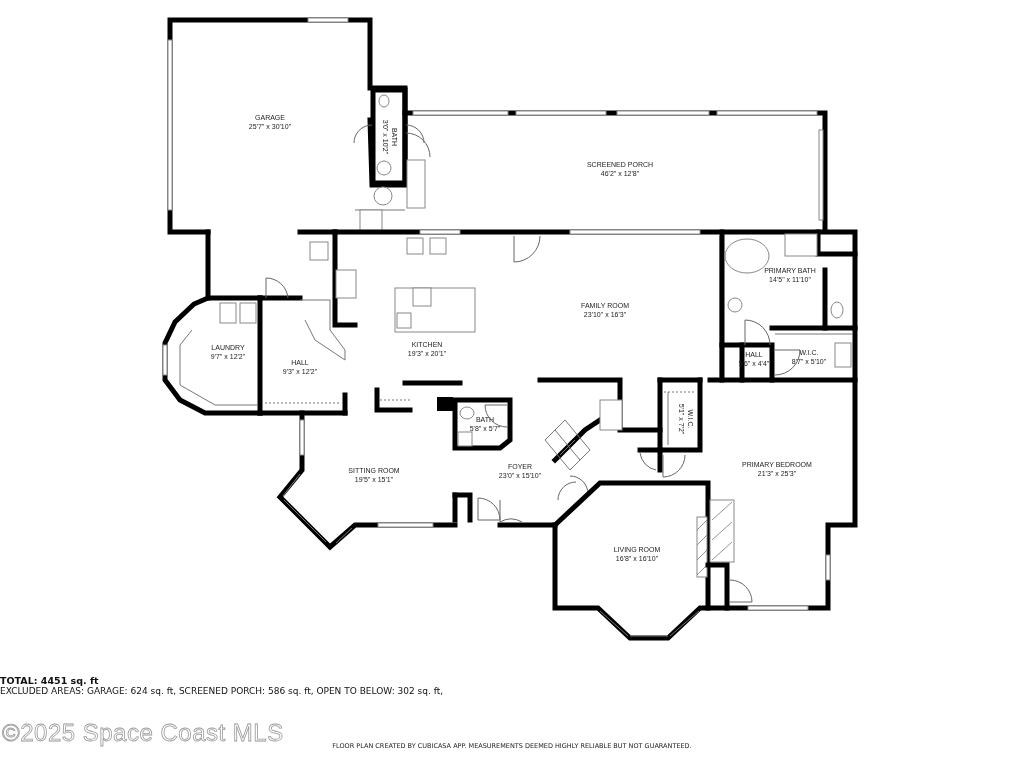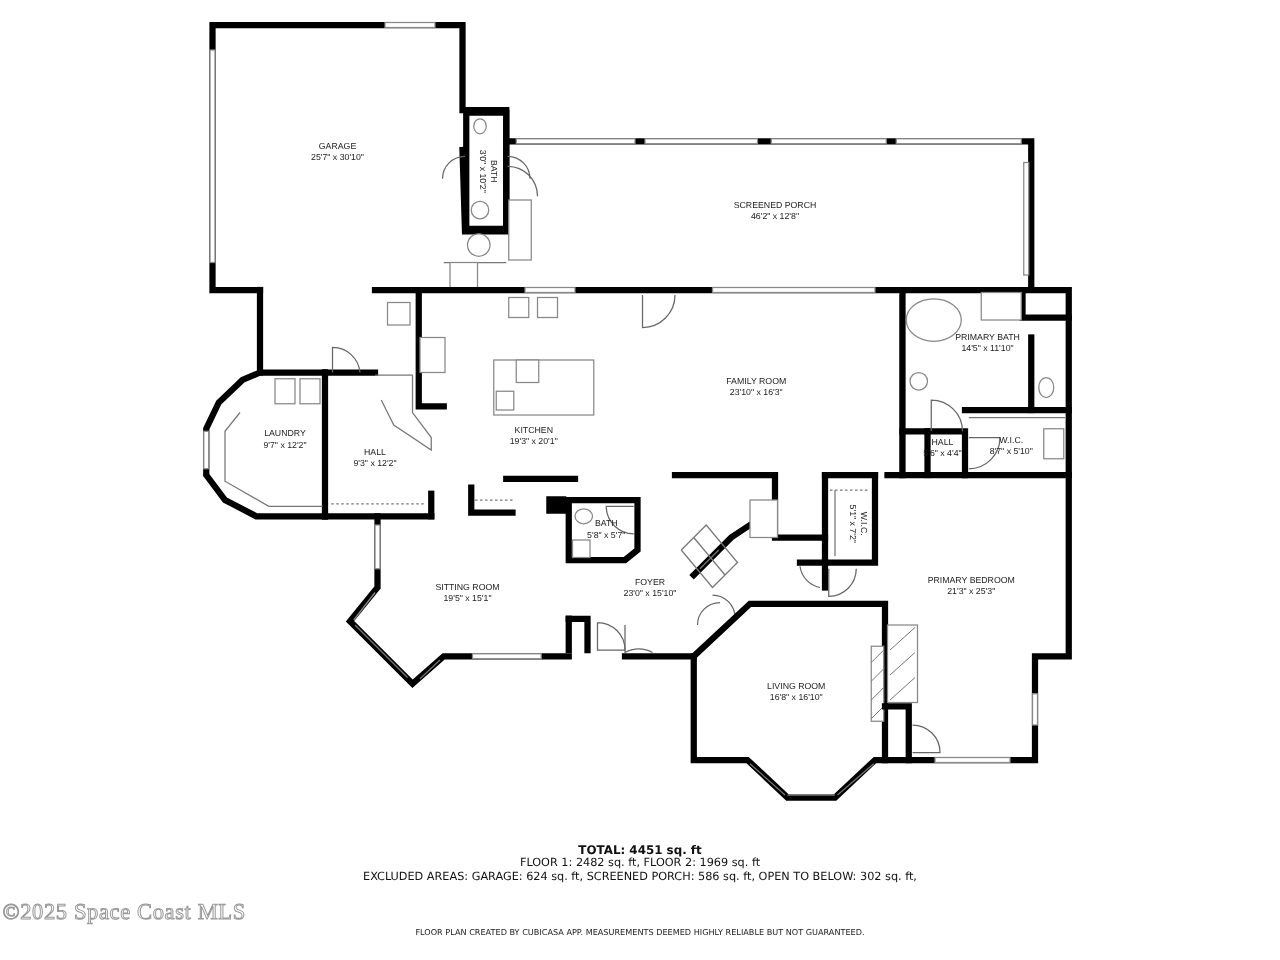--- a/index.html
+++ b/index.html
@@ -7,24 +7,24 @@
   #plan { position:absolute; left:0; top:0; width:1024px; height:660px; }
   .wall { stroke:#000; stroke-width:5; fill:none; stroke-linecap:square; stroke-linejoin:miter; }
   .thin { stroke:#777; stroke-width:1; fill:none; }
   .win { stroke:#888; stroke-width:1; fill:#fff; }
   .fix { stroke:#888; stroke-width:1; fill:#fff; }
   .door { stroke:#666; stroke-width:1; fill:none; }
   .room-label { position:absolute; text-align:center; color:#222; font-size:7px; line-height:9px; white-space:nowrap; transform:translateX(-50%); }
   .room-label .nm { display:block; }
   .room-label .dm { display:block; }
   .rot { transform:translateX(-50%) rotate(90deg); }
-  #summary { position:absolute; left:0; top:675px; width:1024px; text-align:center; color:#111; font-family:"DejaVu Sans", sans-serif; font-size:9px; line-height:11px; }
+  #summary { position:absolute; left:0; top:675px; width:1024px; color:#111; font-family:"DejaVu Sans", sans-serif; font-size:9px; line-height:11px; }
   #summary .total { font-weight:bold; font-size:9.5px; }
   #disclaimer { position:absolute; left:0; top:742px; width:1024px; text-align:center; font-family:"DejaVu Sans", sans-serif; font-size:6.5px; color:#222; }
-  #watermark { position:absolute; left:2px; top:719px; font-family:Liberation Serif, serif; font-size:18px; color:#fff; -webkit-text-stroke:0.8px #999; letter-spacing:0.5px; }
+  #watermark { position:absolute; left:2px; top:719px; font-family:Liberation Sans, sans-serif; font-size:24px; color:#fff; -webkit-text-stroke:0.8px #999; letter-spacing:0.5px; }
 </style>
 </head>
 <body>
 
 <svg id="plan" viewBox="0 0 1024 660" xmlns="http://www.w3.org/2000/svg">
 
   <g>
     <polyline class="wall" points="208,232 170,232 170,20 370,20 370,88 405,88 405,185 372,185 370,120"></polyline>
     <rect class="win" x="308" y="18" width="40" height="4"></rect>
     <rect class="win" x="168" y="40" width="4" height="170"></rect>
@@ -243,18 +243,17 @@
   <span class="nm">PRIMARY BEDROOM</span>
   <span class="dm">21'3" x 25'3"</span>
 </div>
 <div class="room-label" style="left:637px; top:545px;">
   <span class="nm">LIVING ROOM</span>
   <span class="dm">16'8" x 16'10"</span>
 </div>
 
 <div id="summary">
   <div class="total">TOTAL: 4451 sq. ft</div>
-  <div>FLOOR 1: 2482 sq. ft, FLOOR 2: 1969 sq. ft</div>
   <div>EXCLUDED AREAS: GARAGE: 624 sq. ft, SCREENED PORCH: 586 sq. ft, OPEN TO BELOW: 302 sq. ft,</div>
 </div>
 
 <div id="disclaimer">FLOOR PLAN CREATED BY CUBICASA APP. MEASUREMENTS DEEMED HIGHLY RELIABLE BUT NOT GUARANTEED.</div>
 <div id="watermark">©2025 Space Coast MLS</div>
 
 </body></html>

